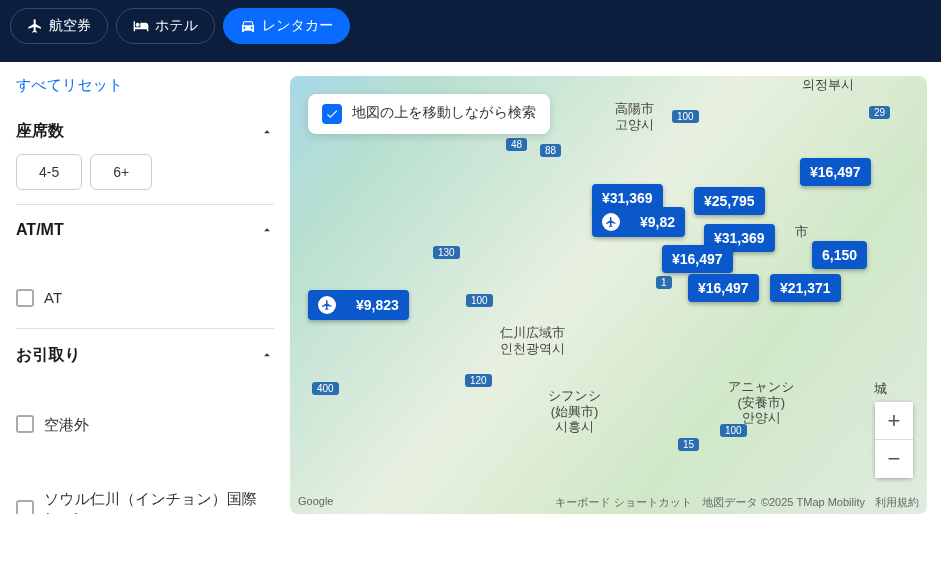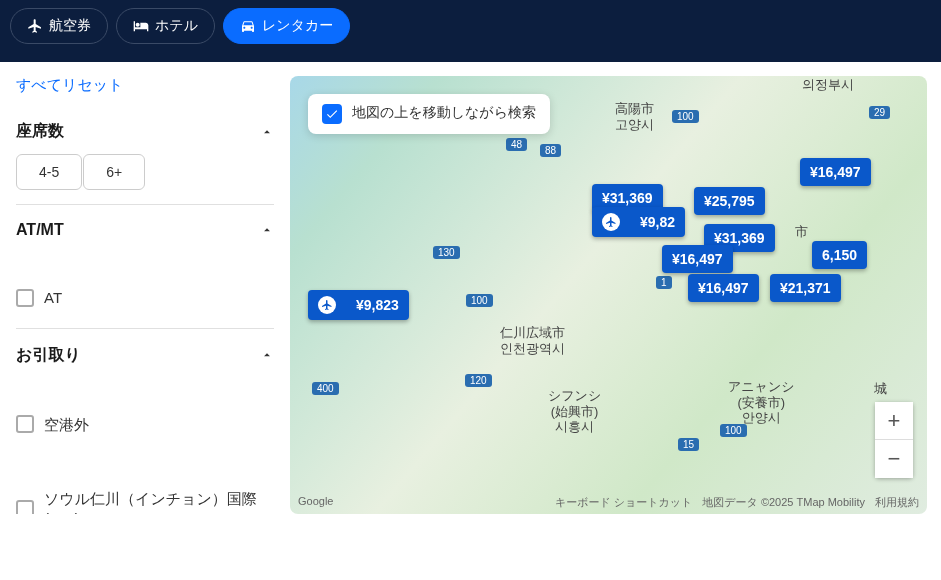--- a/index.html
+++ b/index.html
@@ -18,21 +18,21 @@
 .content { display: flex; height: calc(580px - 128px); }
 .sidebar { width: 290px; padding: 14px 16px; overflow-y: auto; }
 .reset-link { color: #0a6cff; font-size: 15px; cursor: pointer; margin-bottom: 18px; display: block; }
 
 .filter-section { border-top: 1px solid #e0e0e0; padding: 16px 0 14px; }
 .filter-section:first-of-type { border-top: none; padding-top: 8px; }
 .filter-header { display: flex; justify-content: space-between; align-items: center; cursor: pointer; margin-bottom: 12px; }
 .filter-title { font-size: 16px; font-weight: 700; color: #1a1a1a; }
 .chevron { transform: rotate(180deg); }
 
-.seat-options { display: flex; gap: 1px; }
+.seat-options { display: flex; gap: 8px; }
 .seat-pill { padding: 9px 22px; border: 1px solid #ccc; border-radius: 6px; font-size: 14px; background: #fff; cursor: pointer; color: #333; }
 
 .checkbox-row { display: flex; align-items: center; gap: 10px; padding: 6px 0; cursor: pointer; margin-top: 43px; }
 .checkbox { width: 18px; height: 18px; border: 2px solid #aaa; border-radius: 3px; flex-shrink: 0; }
 .checkbox-label { font-size: 15px; color: #333; line-height: 1.3; }
 
 .map-area { flex: 1; position: relative; margin: 14px 14px 0 0; border-radius: 8px; overflow: hidden; background: linear-gradient(130deg, #a8d8e8 0%, #b8e0d0 15%, #e8f0e0 45%, #d0e8c8 70%, #e0ece0 100%); }
 .map-toggle { position: absolute; top: 18px; left: 18px; background: #fff; border-radius: 8px; padding: 10px 14px; display: flex; align-items: flex-start; gap: 10px; box-shadow: 0 2px 8px rgba(0,0,0,0.15); z-index: 20; }
 .map-toggle-check { width: 20px; height: 20px; background: #0a6cff; border-radius: 4px; display: flex; align-items: center; justify-content: center; }
 .map-toggle-label { font-size: 14px; color: #333; }

